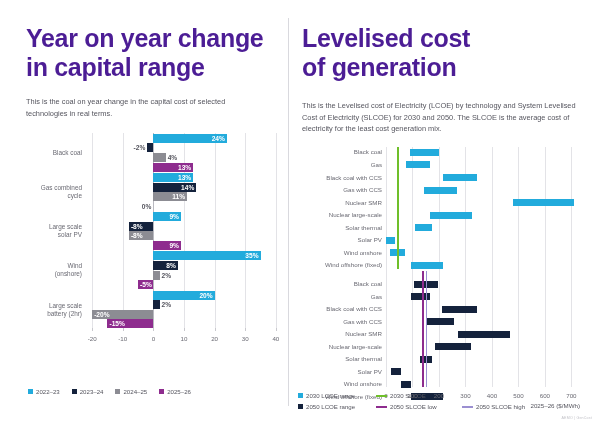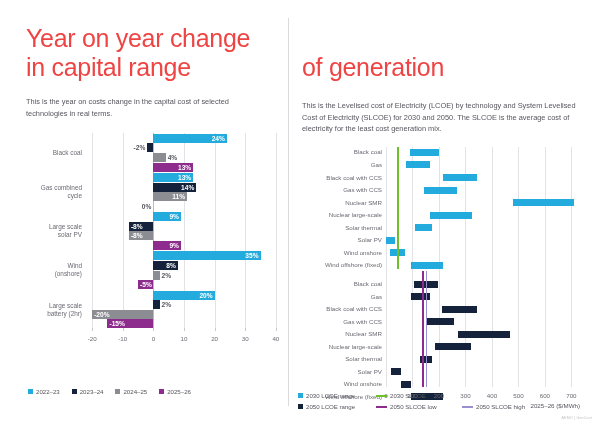--- a/index.html
+++ b/index.html
@@ -12,22 +12,22 @@
     overflow:hidden;
   }
   .page { position:relative; width:600px; height:424px; display:flex; }
 
   .panel { position:relative; height:424px; }
   .panel-left  { width:288px; padding:24px 14px 0 26px; }
   .divider { position:absolute; left:288px; top:18px; width:1px; height:388px; background:#d9d9de; }
   .panel-right { width:312px; padding:24px 10px 0 14px; }
 
   h1.title {
-    font-weight:400;
-    color:#ef4444;
+    font-weight:700;
+    color:#4c1d95;
     margin:0 0 14px 0;
     letter-spacing:-0.3px;
   }
   .panel-left h1.title  { font-size:25px; line-height:29px; }
   .panel-right h1.title { font-size:25px; line-height:29px; }
 
   p.intro {
     font-size:7.4px;
     line-height:11.6px;
     color:#55555e;
@@ -84,21 +84,21 @@
 </head>
 <body>
 
 <div class="page">
 
   <div class="panel panel-left">
     <h1 class="title">
       <span>Year on year change</span><br>
       <span>in capital range</span>
     </h1>
-    <p class="intro">This is the year on costs change in the capital cost of selected technologies in real terms.</p>
+    <p class="intro">This is the coal on year change in the capital cost of selected technologies in real terms.</p>
 
     <div class="yoy-chart">
       <div class="yoy-plot" id="yoy-plot">
           <div class="grid-v" style="left: 6.125px;"></div>
           <div class="grid-v" style="left: 36.75px;"></div>
           <div class="zero-line" style="left: 67.375px;"></div>
           <div class="grid-v" style="left: 98px;"></div>
           <div class="grid-v" style="left: 128.625px;"></div>
           <div class="grid-v" style="left: 159.25px;"></div>
           <div class="grid-v" style="left: 189.875px;"></div>
@@ -196,21 +196,21 @@
           <span class="legend-swatch" style="background: rgb(142, 44, 142);"></span>
           <span class="legend-label">2025–26</span>
         </div>
       </div>
   </div>
 
   <div class="divider"></div>
 
   <div class="panel panel-right">
     <h1 class="title">
-      <br>
+      <span>Levelised cost</span><br>
       <span>of generation</span>
     </h1>
     <p class="intro">This is the Levelised cost of Electricity (LCOE) by technology and System Levelised Cost of Electricity (SLCOE) for 2030 and 2050. The SLCOE is the average cost of electricity for the least cost generation mix.</p>
 
     <div class="lcoe-chart">
       <div class="lcoe-plot" id="lcoe-plot">
           <div class="grid-v" style="left: 0px;"></div>
           <div class="grid-v" style="left: 26.4865px;"></div>
           <div class="grid-v" style="left: 52.973px;"></div>
           <div class="grid-v" style="left: 79.4595px;"></div>

